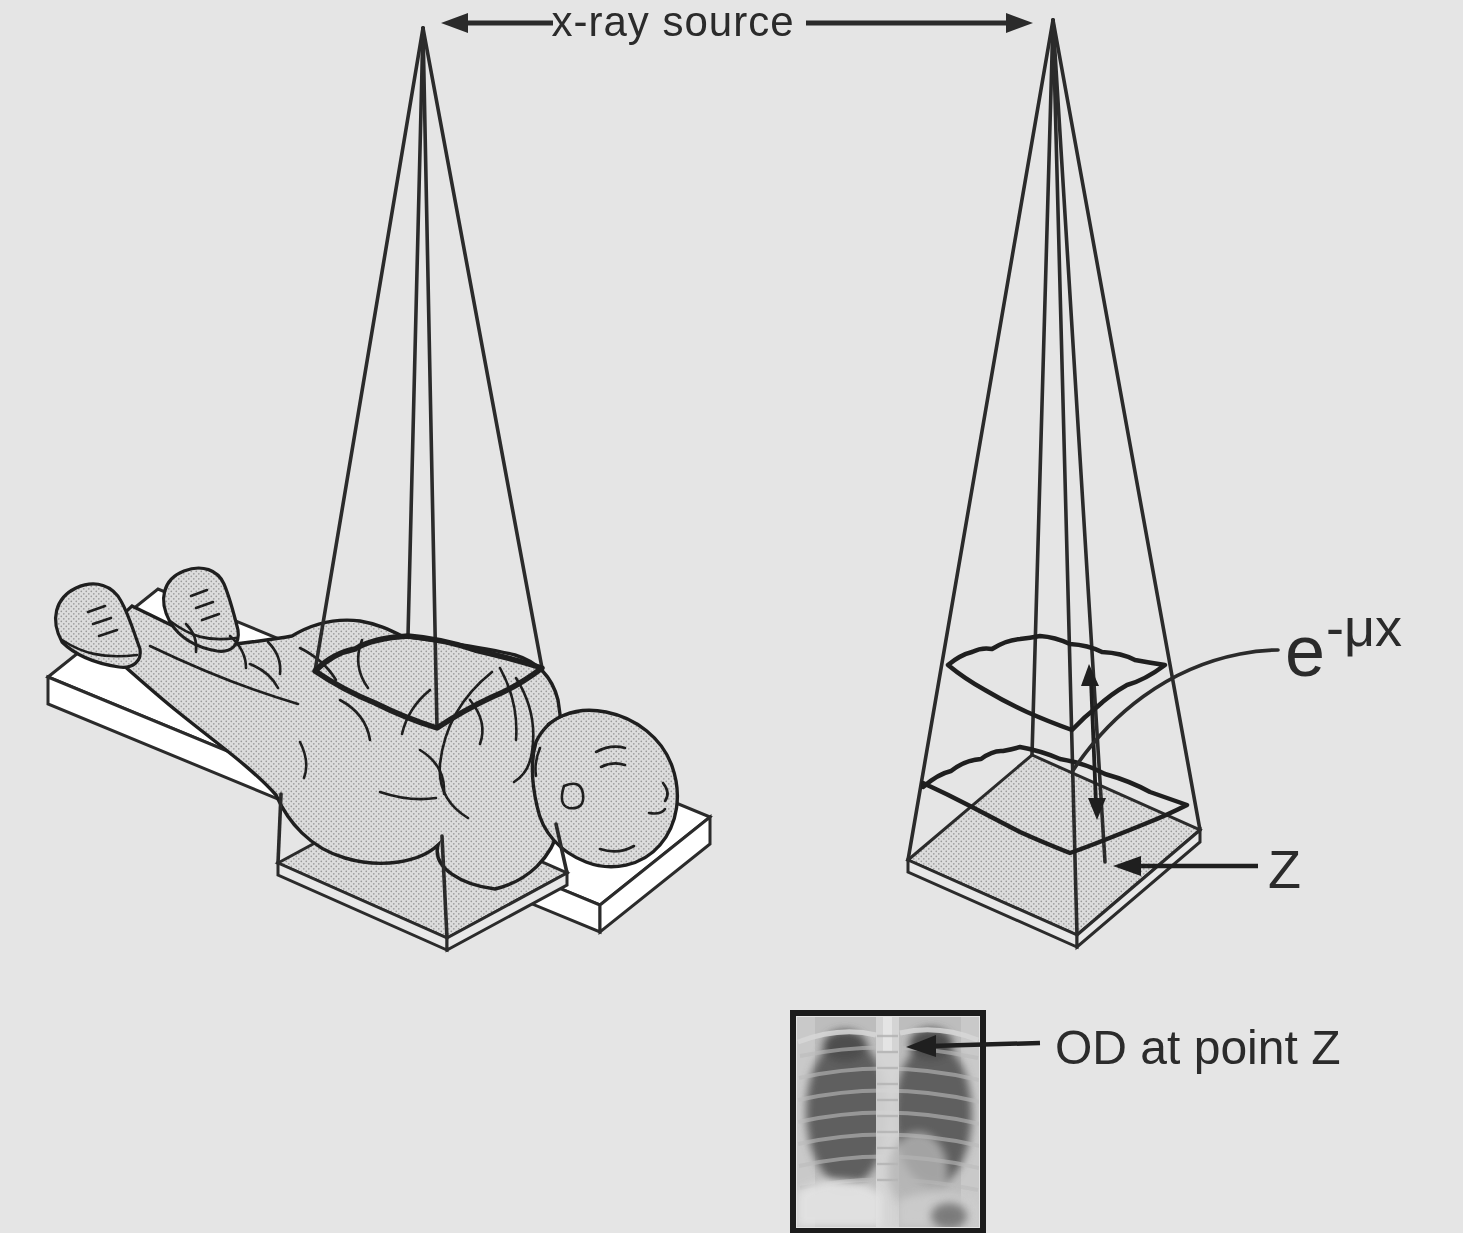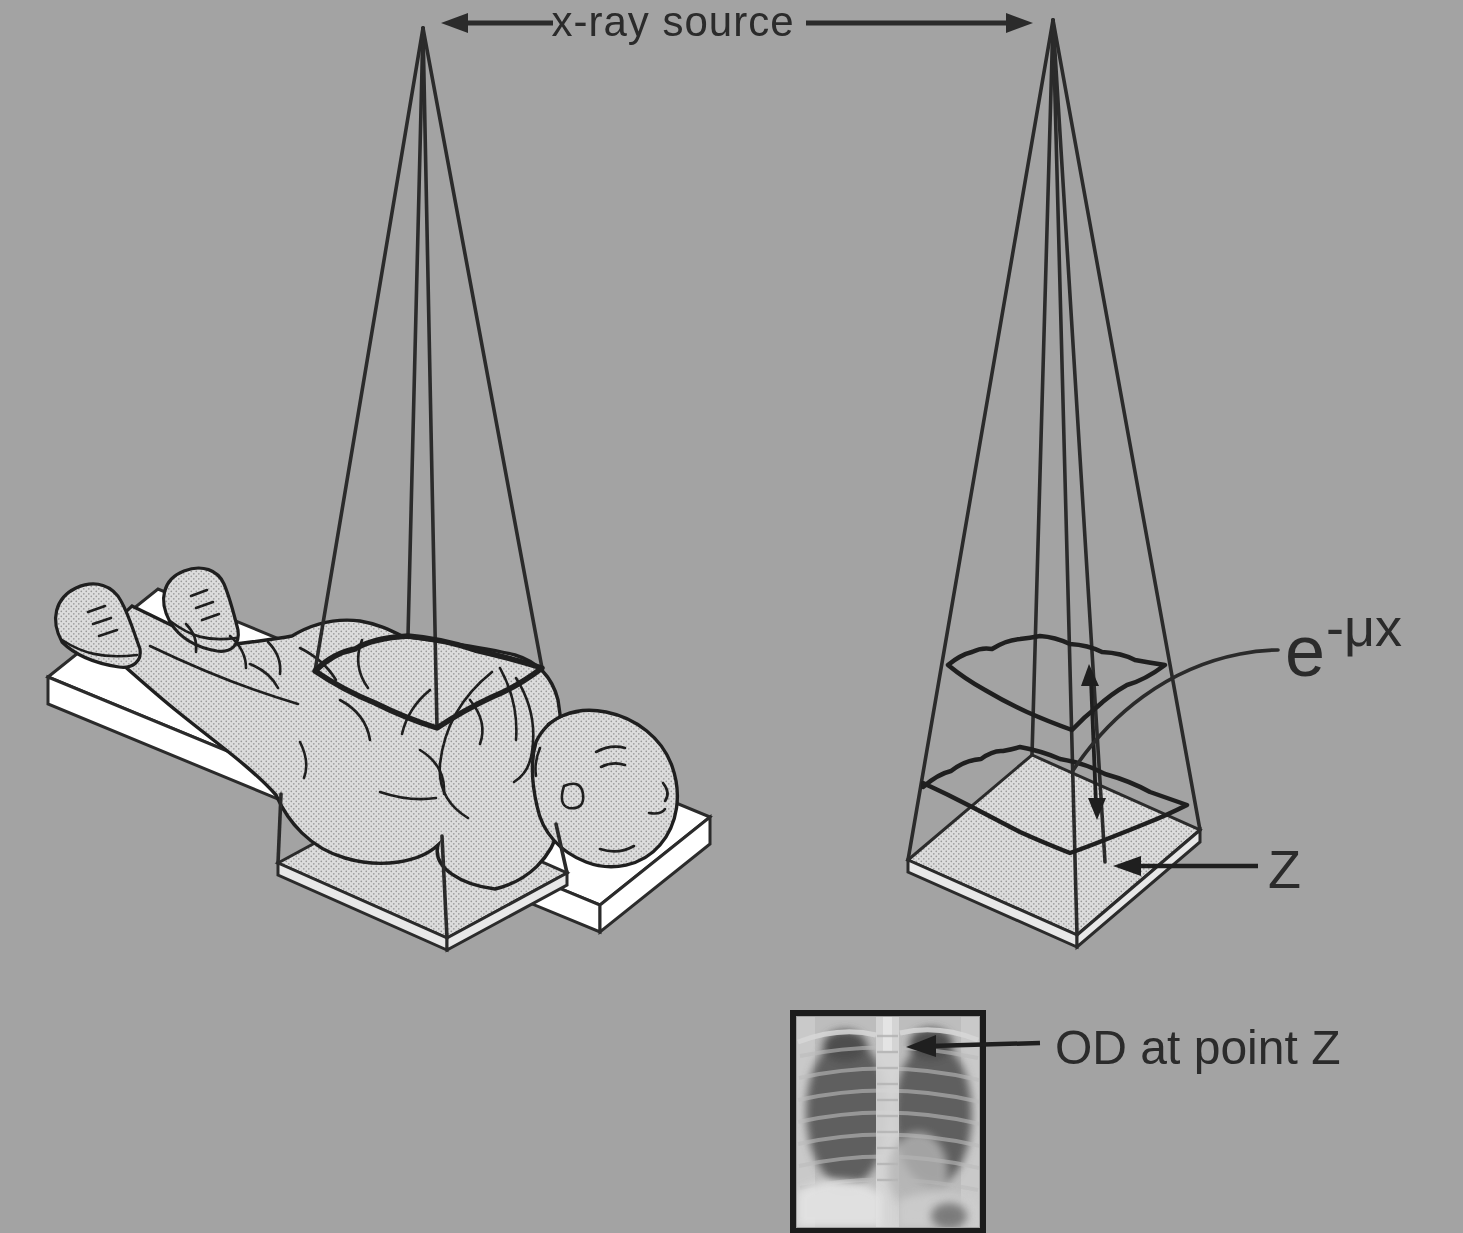--- a/index.html
+++ b/index.html
@@ -1,19 +1,19 @@
 <!DOCTYPE html>
 <html><head>
 <meta charset="utf-8">
 <style>
   html,body { margin:0; padding:0; background:#ffffff; }
   .canvas {
     position:relative;
     width:1463px; height:1233px;
-    background:#a3a3a3;
+    background:#e5e5e5;
     font-family:"Liberation Sans", sans-serif;
     overflow:hidden;
   }
   svg text {
     font-family:"Liberation Sans", sans-serif;
     fill:#2b2b2b;
   }
   .beam       { stroke:#2b2b2b; stroke-width:3.6; fill:none; stroke-linecap:round; }
   .beam-bold  { stroke:#1f1f1f; stroke-width:5.5; fill:none; stroke-linecap:round; stroke-linejoin:round; }
   .wavy       { stroke:#1f1f1f; stroke-width:4.5; fill:none; stroke-linejoin:round; }

